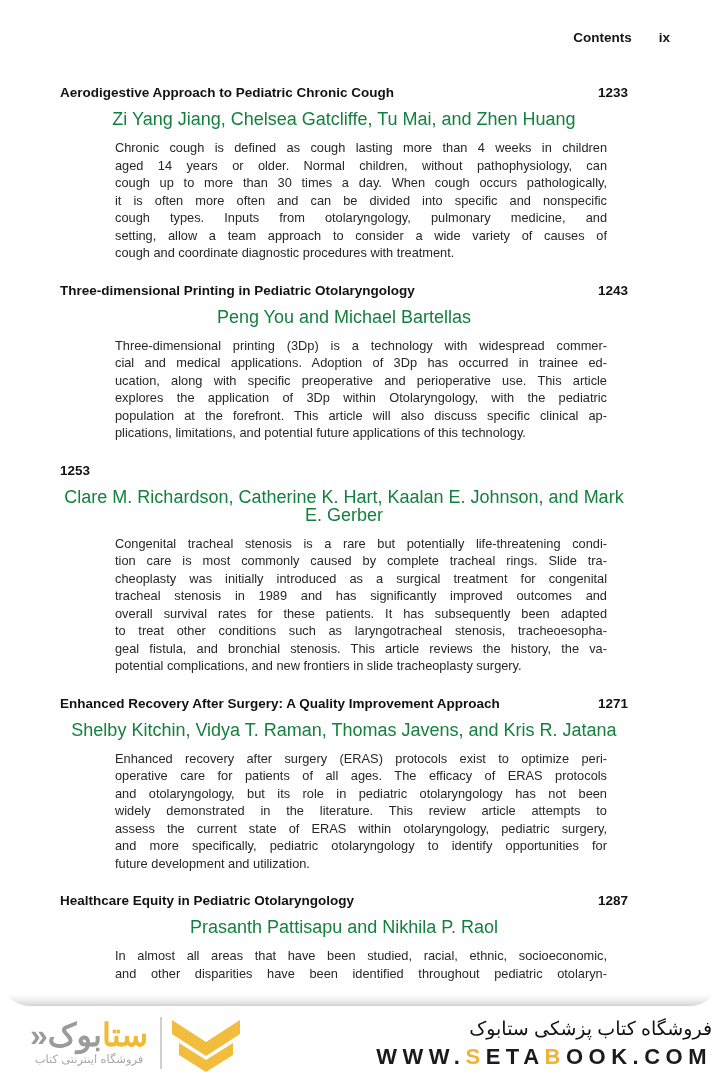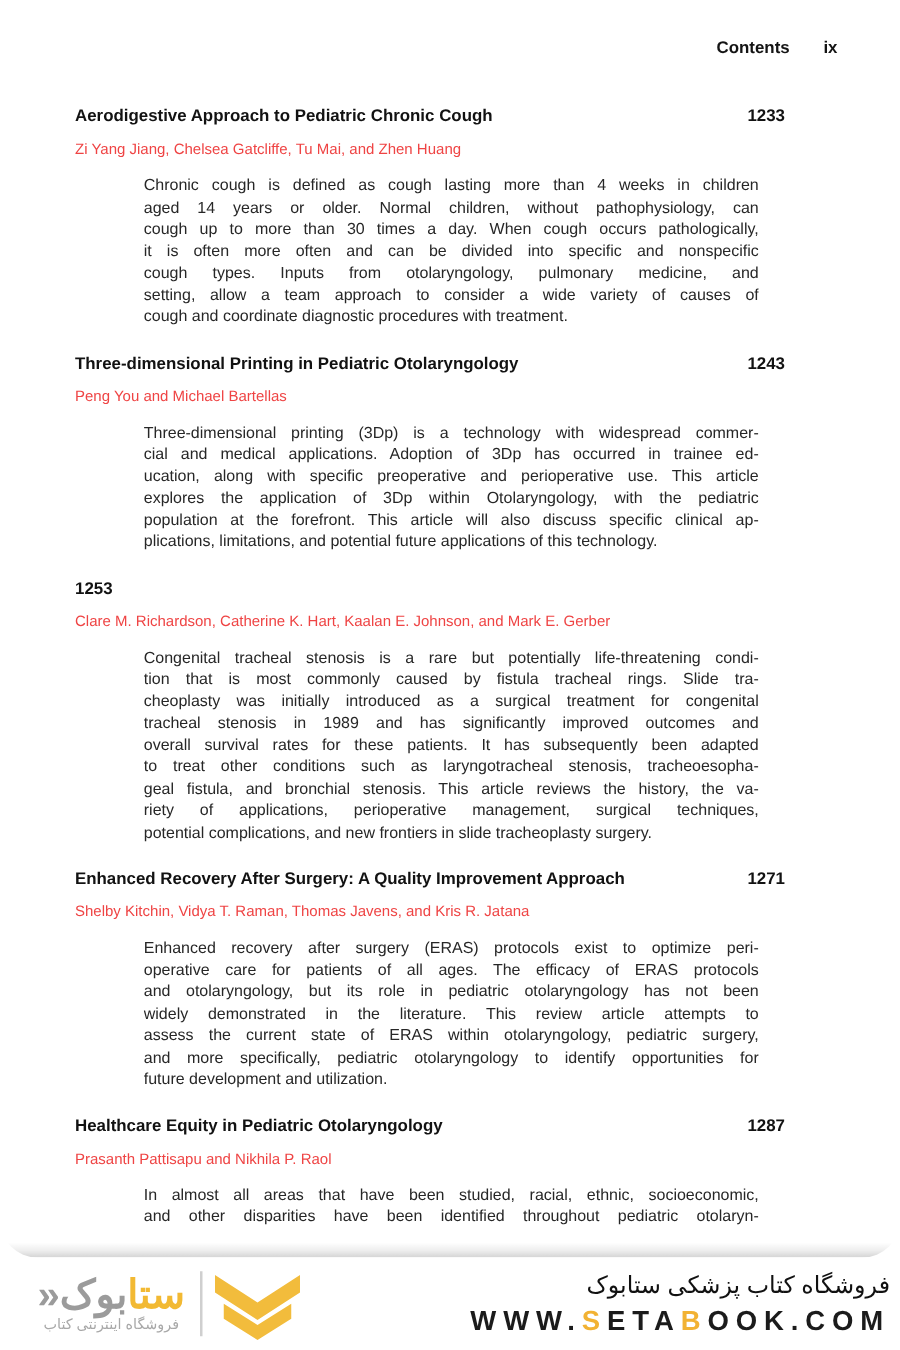--- a/index.html
+++ b/index.html
@@ -18,21 +18,21 @@
     position:absolute;top:30px;right:50px;display:flex;align-items:baseline;gap:27px;
     font-size:13.5px;font-weight:700;color:#141414;
   }
   .toc{position:absolute;top:84px;left:60px;width:568px;}
   .sec-head{
     display:flex;justify-content:space-between;align-items:baseline;
     margin-top:20px;font-size:13.5px;font-weight:700;color:#121212;line-height:18px;
   }
   .sec:first-child .sec-head{margin-top:0;}
   .sec-title{padding-right:12px;}
-  .authors{margin-top:8px;font-size:12px;font-weight:400;color:#ef4444;line-height:18px;}
+  .authors{margin-top:8px;font-size:18px;font-weight:400;color:#15803d;line-height:18px;text-align:center;}
   .abstract{margin-top:11px;margin-left:55px;width:492px;font-size:12.8px;color:#272727;}
   .abs-line{
     line-height:17.5px;height:17.5px;overflow:hidden;
     text-align:justify;text-align-last:justify;text-justify:inter-word;
   }
   .abs-line.natural{text-align-last:auto;}
   
   .footer{
     position:absolute;left:0;bottom:0;width:720px;height:74px;background:#fff;
     display:flex;align-items:center;justify-content:space-between;
@@ -98,27 +98,26 @@
         </div>
   </section>
 
   <section class="sec">
     <div class="sec-head">
       <span class="sec-page">1253</span>
     </div>
     <div class="authors">Clare M. Richardson, Catherine K. Hart, Kaalan E. Johnson, and Mark E. Gerber</div>
     <div class="abstract">
           <div class="abs-line">Congenital tracheal stenosis is a rare but potentially life-threatening condi-</div>
-          <div class="abs-line">tion that is most commonly caused by fistula tracheal rings. Slide tra-</div>
+          <div class="abs-line">tion care is most commonly caused by complete tracheal rings. Slide tra-</div>
           <div class="abs-line">cheoplasty was initially introduced as a surgical treatment for congenital</div>
           <div class="abs-line">tracheal stenosis in 1989 and has significantly improved outcomes and</div>
           <div class="abs-line">overall survival rates for these patients. It has subsequently been adapted</div>
           <div class="abs-line">to treat other conditions such as laryngotracheal stenosis, tracheoesopha-</div>
           <div class="abs-line">geal fistula, and bronchial stenosis. This article reviews the history, the va-</div>
-          <div class="abs-line">riety of applications, perioperative management, surgical techniques,</div>
           <div class="abs-line natural">potential complications, and new frontiers in slide tracheoplasty surgery.</div>
         </div>
   </section>
 
   <section class="sec">
     <div class="sec-head">
       <span class="sec-title">Enhanced Recovery After Surgery: A Quality Improvement Approach</span>
       <span class="sec-page">1271</span>
     </div>
     <div class="authors">Shelby Kitchin, Vidya T. Raman, Thomas Javens, and Kris R. Jatana</div>

